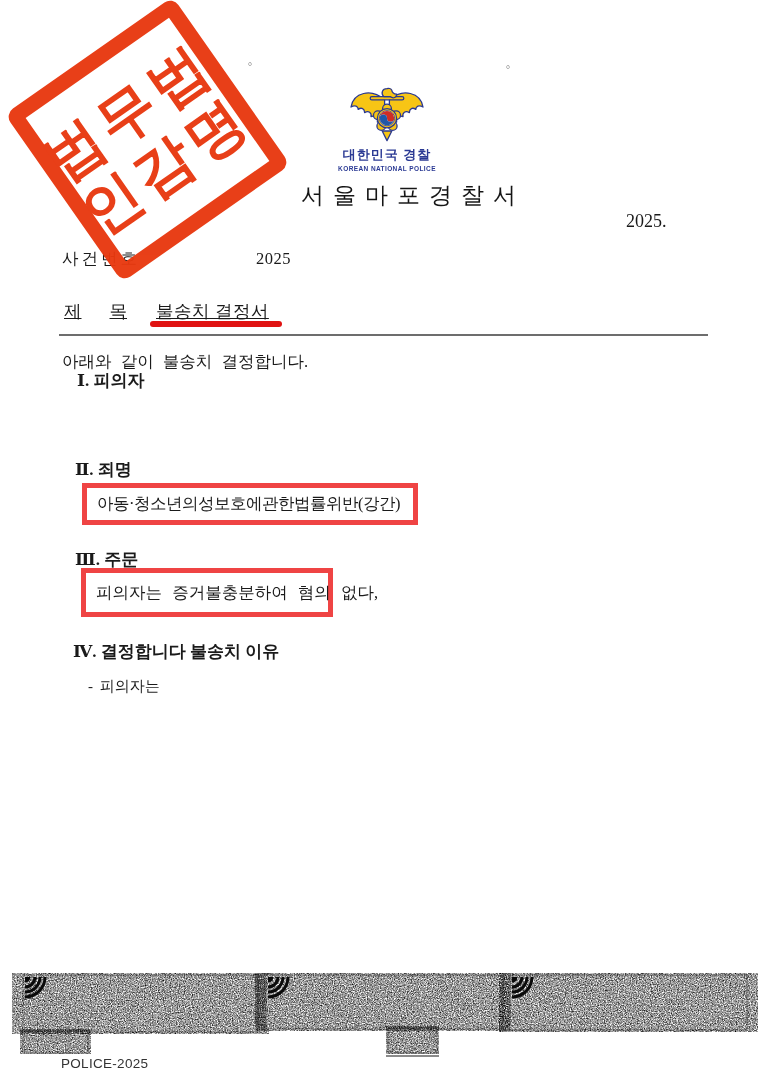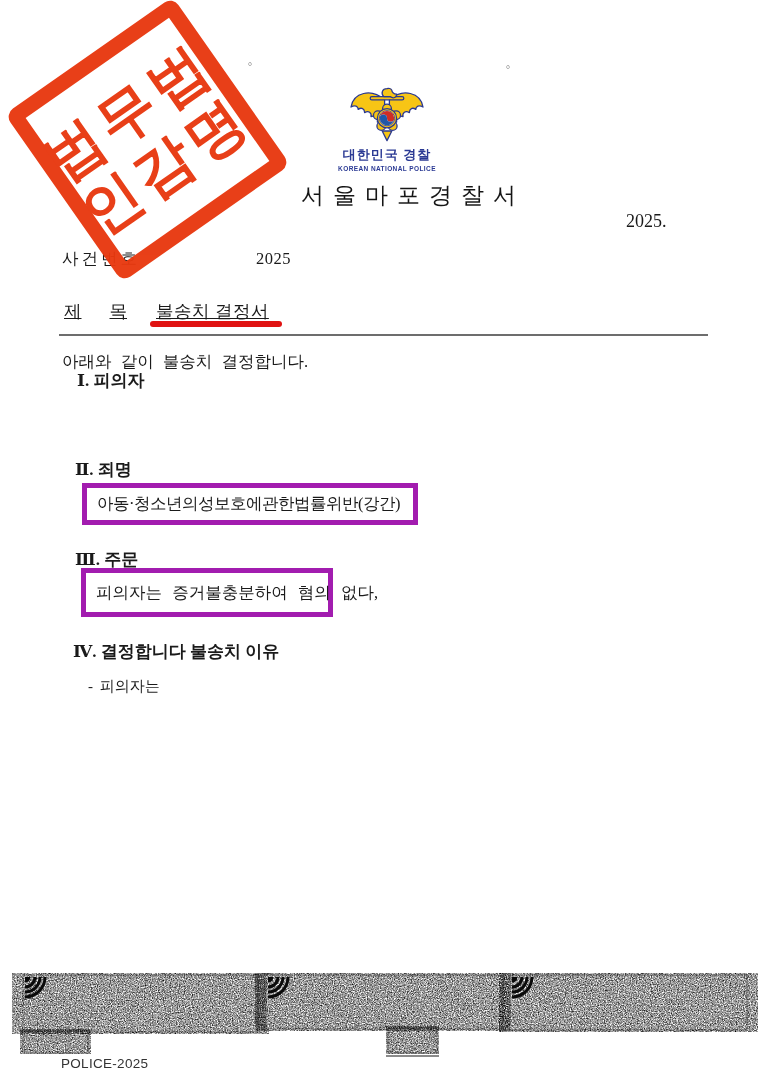--- a/index.html
+++ b/index.html
@@ -43,21 +43,21 @@
   .red-underline{position:absolute; left:150px; top:321px; width:132px; height:6px; background:#e01312; border-radius:3px; z-index:4;}
   .hrule{position:absolute; left:59px; top:334px; width:649px; height:2px; background:#6d6d6d;}
   .intro{position:absolute; left:62px; top:351px; font-size:16.5px; word-spacing:5px; white-space:nowrap;}
   
   .sec{position:absolute; font-weight:bold; font-size:17px; white-space:nowrap;}
   .sec1{left:77px; top:369px;}
   .sec2{left:75px; top:458px;}
   .sec3{left:75px; top:548px;}
   .sec4{left:73px; top:640px;}
   .redbox{
-    position:absolute; box-sizing:border-box; border:5px solid #a21caf;
+    position:absolute; box-sizing:border-box; border:5px solid #ef4444;
     display:flex; align-items:center; padding-left:10px;
     font-size:16.5px; white-space:nowrap; background:transparent;
   }
   .box1{left:82px; top:483px; width:336px; height:42px; letter-spacing:-0.5px;}
   .box2{left:81px; top:568px; width:252px; height:49px; word-spacing:6px;}
   .dash-line{position:absolute; left:88px; top:677px; font-size:15px; word-spacing:3px; white-space:nowrap;}
   
   .noise-strip{position:absolute; left:0; top:970px; z-index:1;}
   .footer-label{
     position:absolute; left:27px; top:1056px;

